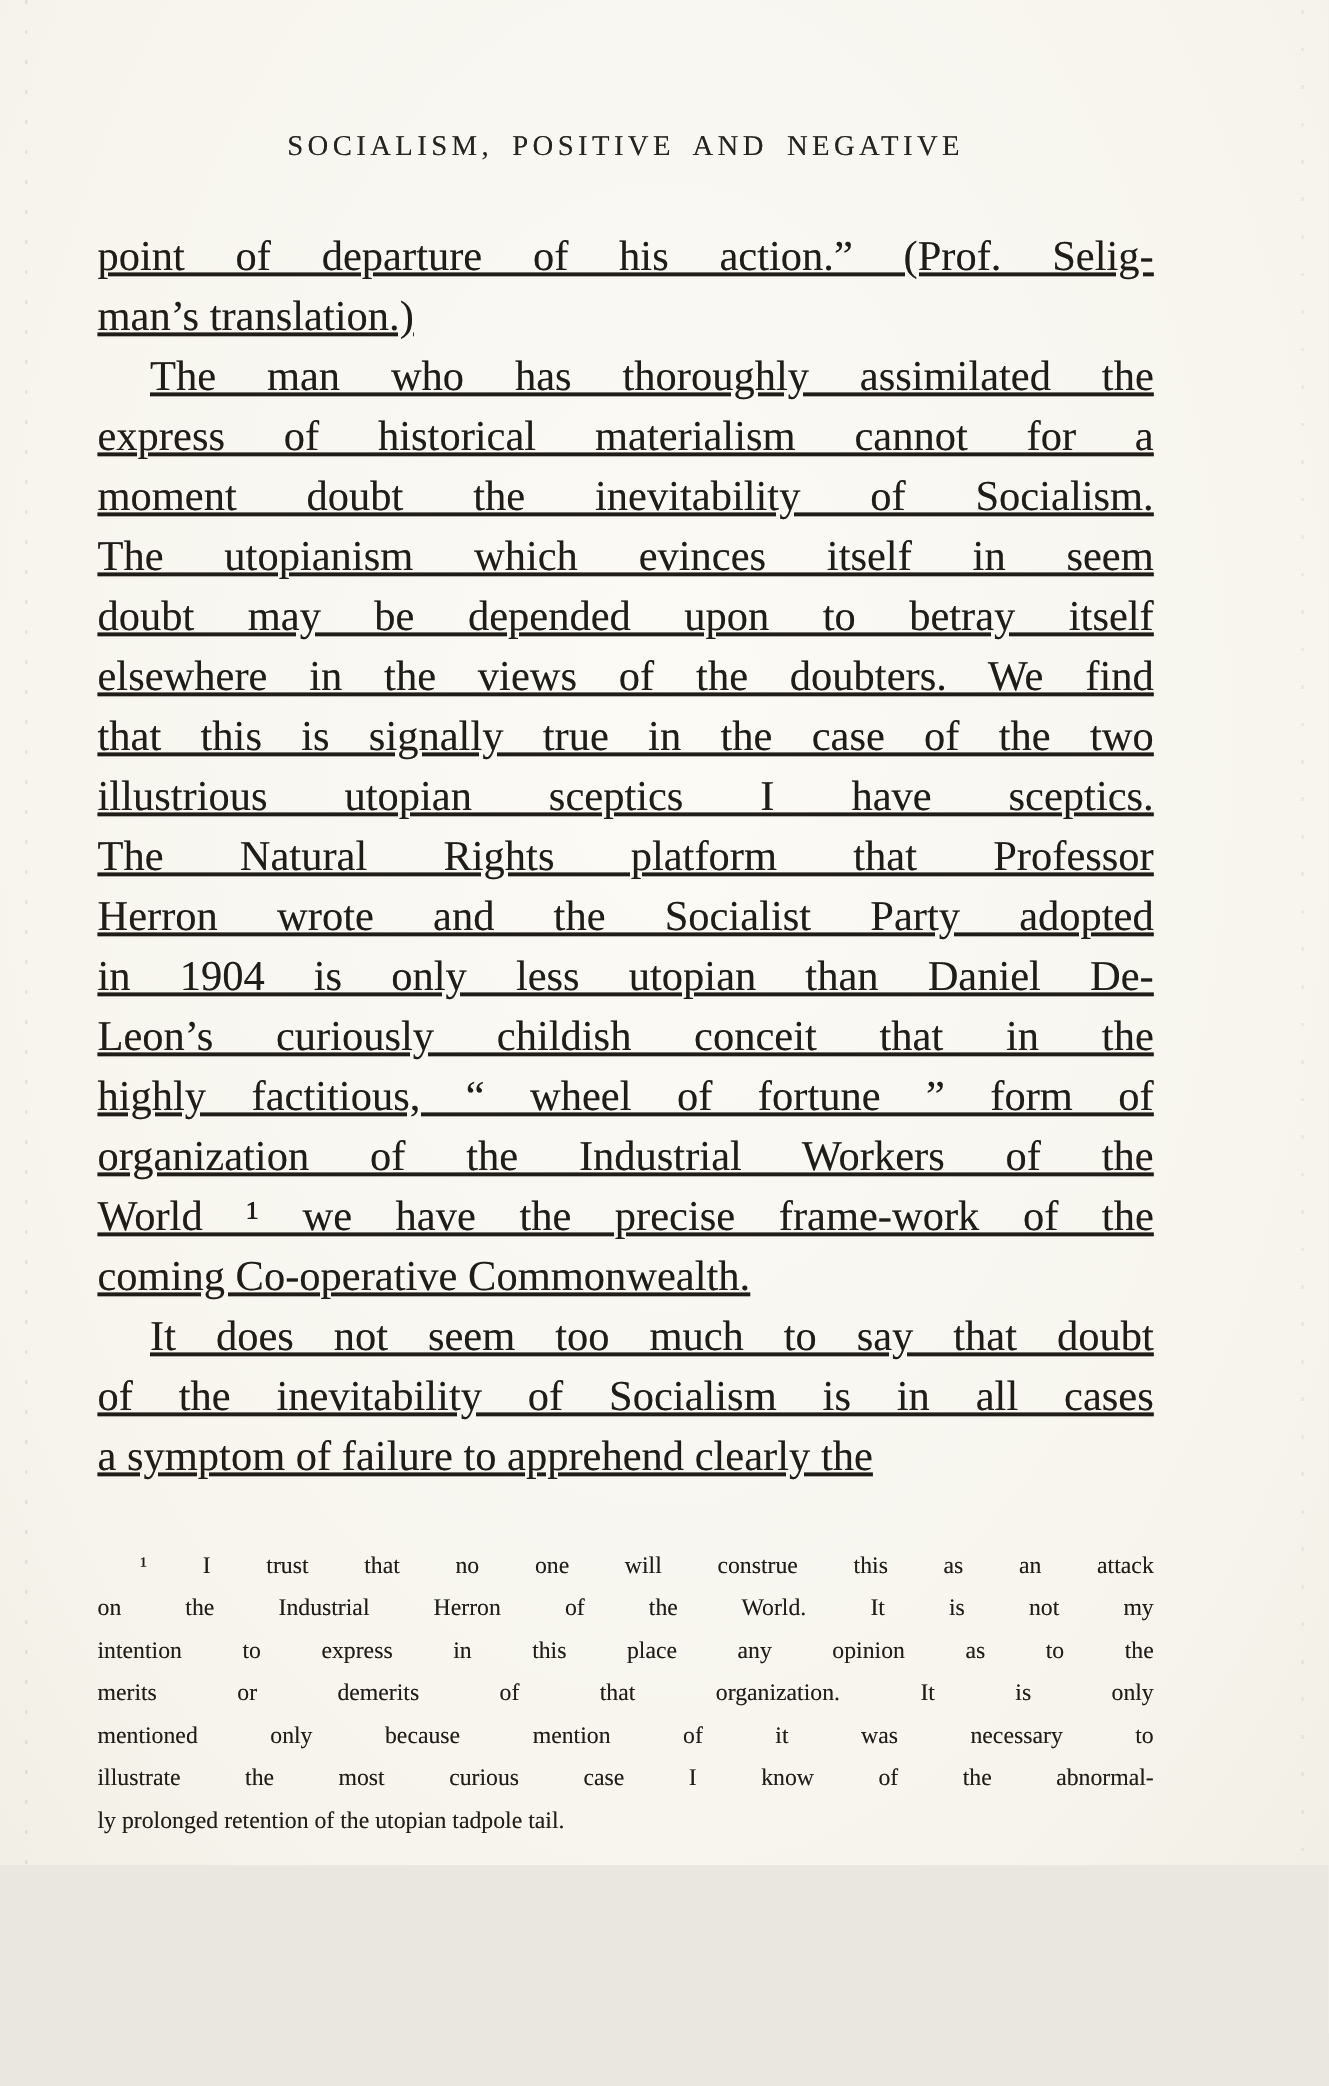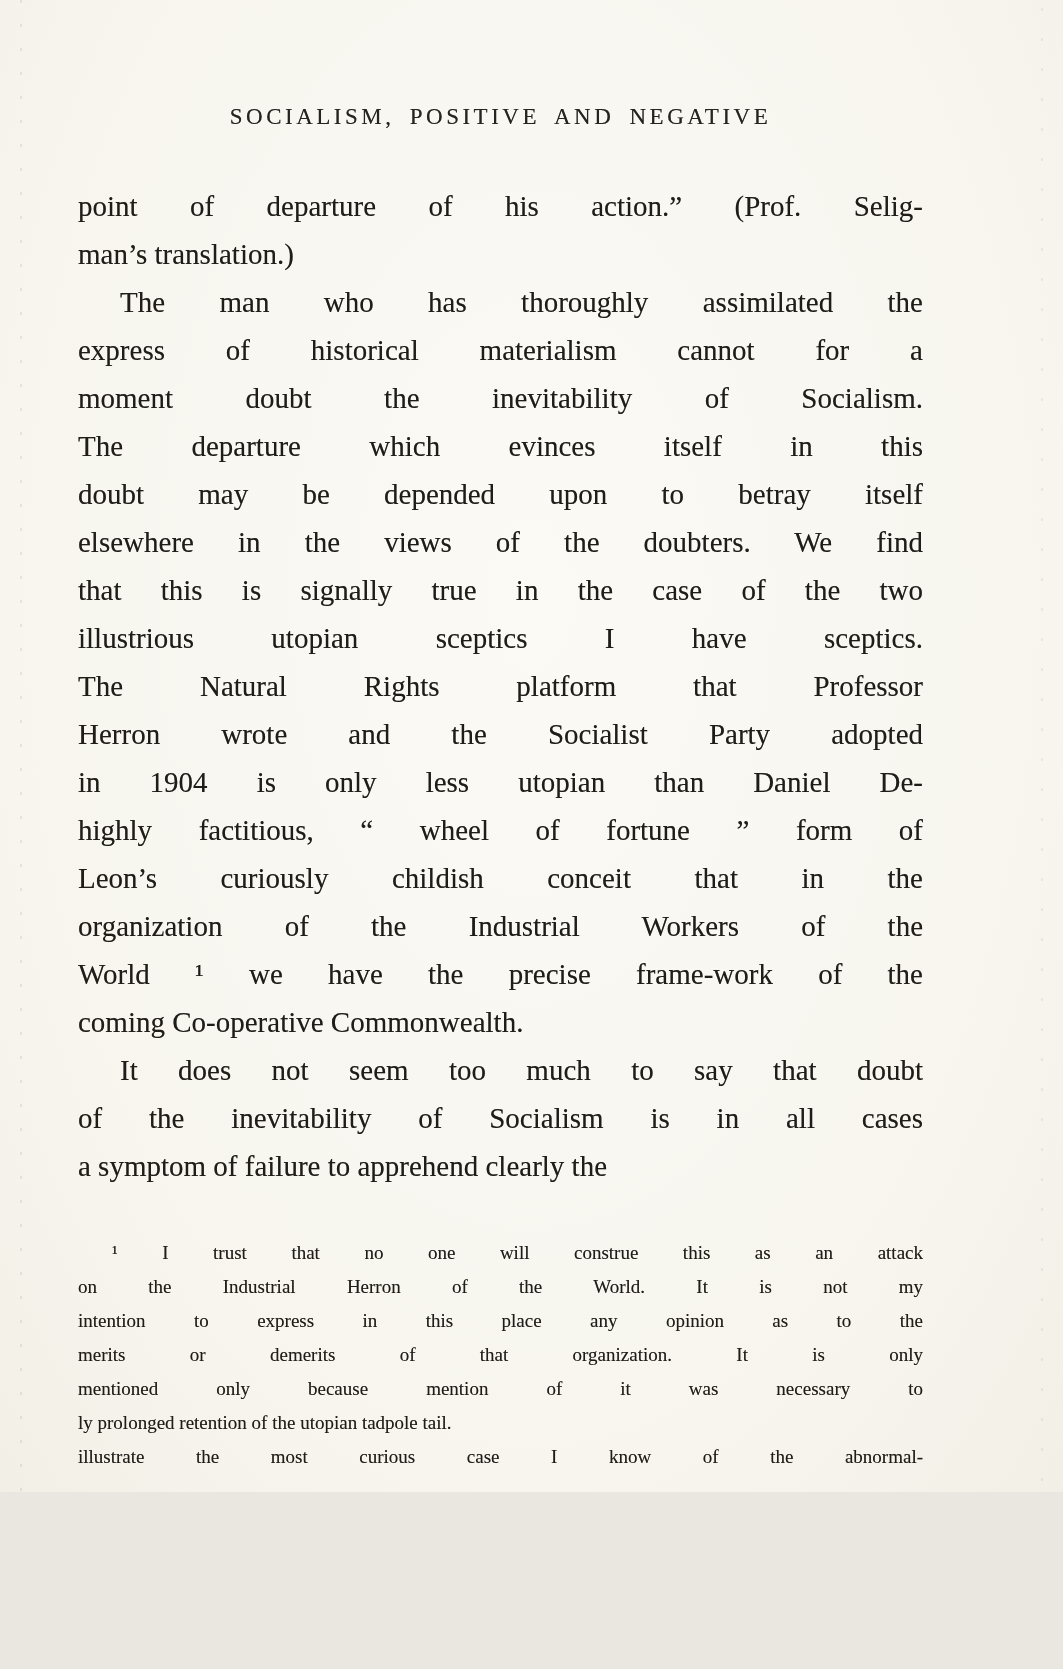--- a/index.html
+++ b/index.html
@@ -42,23 +42,24 @@
     margin-top: 104px;
     text-align: center;
     font-size: 23px;
     letter-spacing: 3.5px;
     word-spacing: 6px;
     color: #262320;
     text-shadow: 0 0 0.4px rgba(0,0,0,0.45);
   }
   .body-text {
     margin-top: 52px;
-    font-size: 29px;
+    font-size: 34px;
     line-height: 48px;
     text-shadow: 0 0 0.4px rgba(0,0,0,0.4);
+    text-decoration: underline;
   }
   .paragraph { margin: 0; }
   .line {
     text-align: justify;
     text-align-last: justify;
     white-space: normal;
   }
   .line.last { text-align-last: left; }
   .line.indent { text-indent: 42px; }
   .footnote {
@@ -86,48 +87,48 @@
 
     <div class="body-text" id="body-text">
         <div class="paragraph">
           <div class="line">point of departure of his action.”  (Prof. Selig-</div>
           <div class="line last">man’s translation.)</div>
         </div>
         <div class="paragraph">
           <div class="line indent">The man who has thoroughly assimilated the</div>
           <div class="line">express of historical materialism cannot for a</div>
           <div class="line">moment doubt the inevitability of Socialism.</div>
-          <div class="line">The departure which evinces itself in this</div>
+          <div class="line">The utopianism which evinces itself in seem</div>
           <div class="line">doubt may be depended upon to betray itself</div>
           <div class="line">elsewhere in the views of the doubters.  We find</div>
           <div class="line">that this is signally true in the case of the two</div>
           <div class="line">illustrious utopian sceptics I have sceptics.</div>
           <div class="line">The Natural Rights platform that Professor</div>
           <div class="line">Herron wrote and the Socialist Party adopted</div>
           <div class="line">in 1904 is only less utopian than Daniel De-</div>
+          <div class="line">Leon’s curiously childish conceit that in the</div>
           <div class="line">highly factitious, “ wheel of fortune ” form of</div>
-          <div class="line">Leon’s curiously childish conceit that in the</div>
           <div class="line">organization of the Industrial Workers of the</div>
           <div class="line">World ¹ we have the precise frame-work of the</div>
           <div class="line last">coming Co-operative Commonwealth.</div>
         </div>
         <div class="paragraph">
           <div class="line indent">It does not seem too much to say that doubt</div>
           <div class="line">of the inevitability of Socialism is in all cases</div>
           <div class="line last">a symptom of failure to apprehend clearly the</div>
         </div>
       </div>
 
     <div class="footnote" id="footnote">
         <div class="paragraph">
           <div class="line indent">¹ I trust that no one will construe this as an attack</div>
           <div class="line">on the Industrial Herron of the World.  It is not my</div>
           <div class="line">intention to express in this place any opinion as to the</div>
           <div class="line">merits or demerits of that organization.  It is only</div>
           <div class="line">mentioned only because mention of it was necessary to</div>
+          <div class="line">illustrate the most curious case I know of the abnormal-</div>
           <div class="line last">ly prolonged retention of the utopian tadpole tail.</div>
-          <div class="line">illustrate the most curious case I know of the abnormal-</div>
         </div>
       </div>
 
     <div class="page-number">148</div>
   </div>
 </div>
 
 </body></html>

